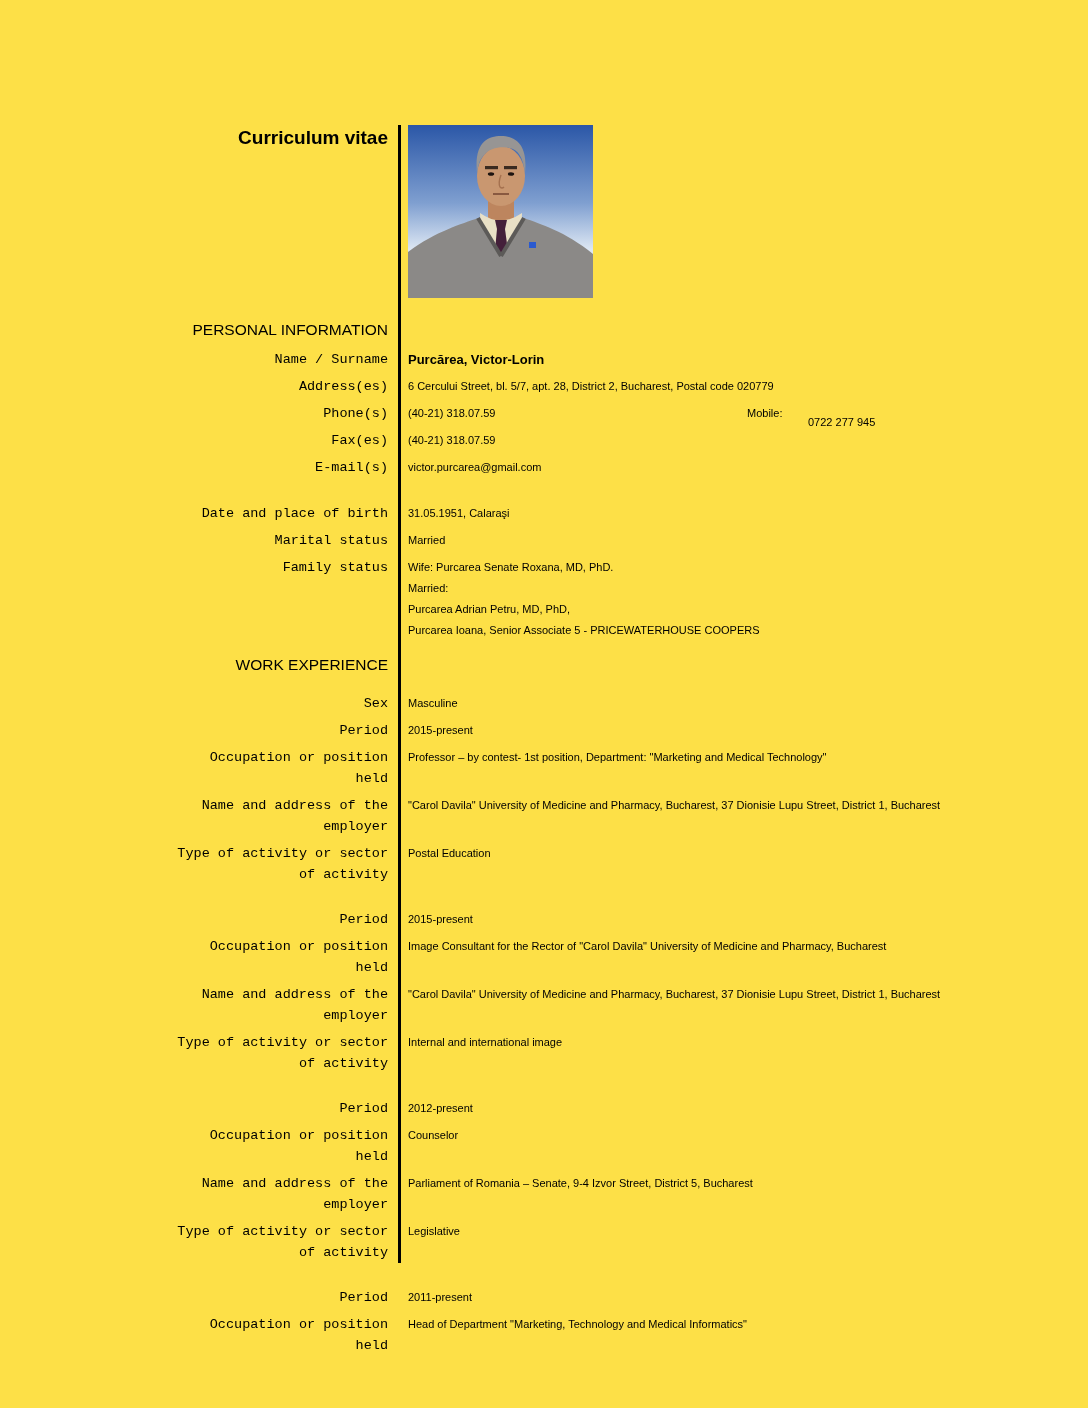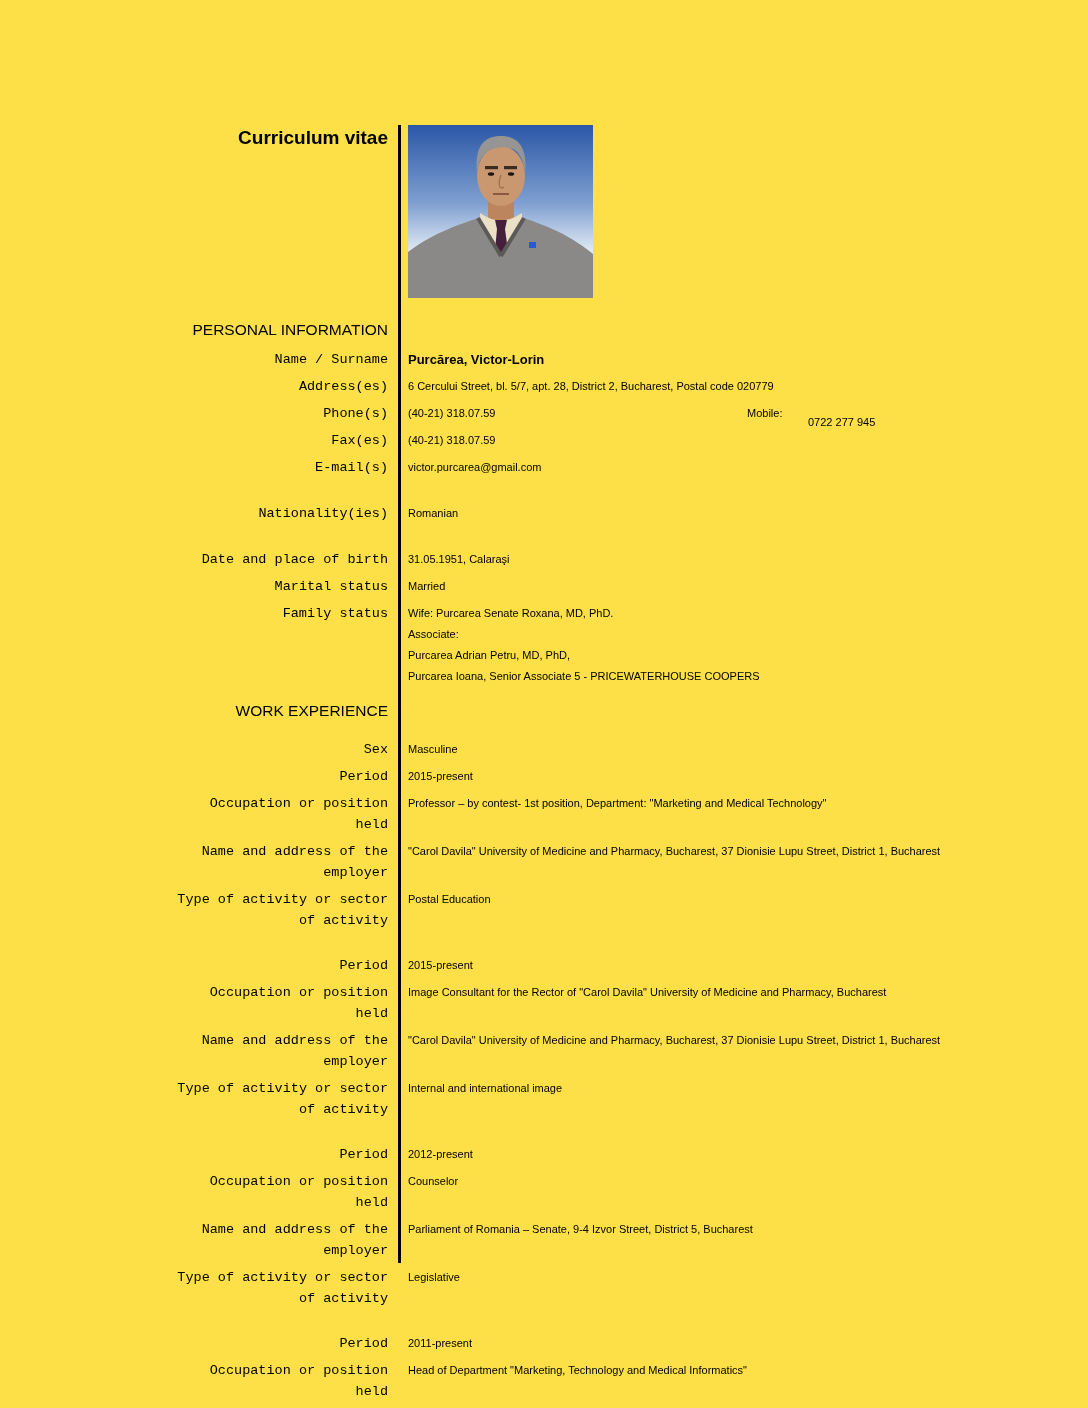--- a/index.html
+++ b/index.html
@@ -115,40 +115,36 @@
     <div class="row row-std">
       <div class="label">Fax(es)</div>
       <div class="value">(40-21) 318.07.59</div>
     </div>
 
     <div class="row row-std">
       <div class="label">E-mail(s)</div>
       <div class="value">victor.purcarea@gmail.com</div>
     </div>
 
-    <div class="row row-std gap-25">
-      <div class="label">Nationality(ies)</div>
-      <div class="value">Romanian</div>
-    </div>
 
     <div class="row row-std gap-25">
       <div class="label">Date and place of birth</div>
       <div class="value">31.05.1951, Calaraşi</div>
     </div>
 
     <div class="row row-std">
       <div class="label">Marital status</div>
       <div class="value">Married</div>
     </div>
 
     <div class="row row-std">
       <div class="label">Family status</div>
       <div class="value">
         <span class="family-line">Wife: Purcarea Senate Roxana, MD, PhD.</span>
-        <span class="family-line">Associate:</span>
+        <span class="family-line">Married:</span>
         <span class="family-line">Purcarea Adrian Petru, MD, PhD,</span>
         <span class="family-line">Purcarea Ioana, Senior Associate 5 - PRICEWATERHOUSE COOPERS</span>
       </div>
     </div>
 
     <div class="row section-row-work">
       <div class="section-heading">WORK EXPERIENCE</div>
       <div></div>
     </div>
 

